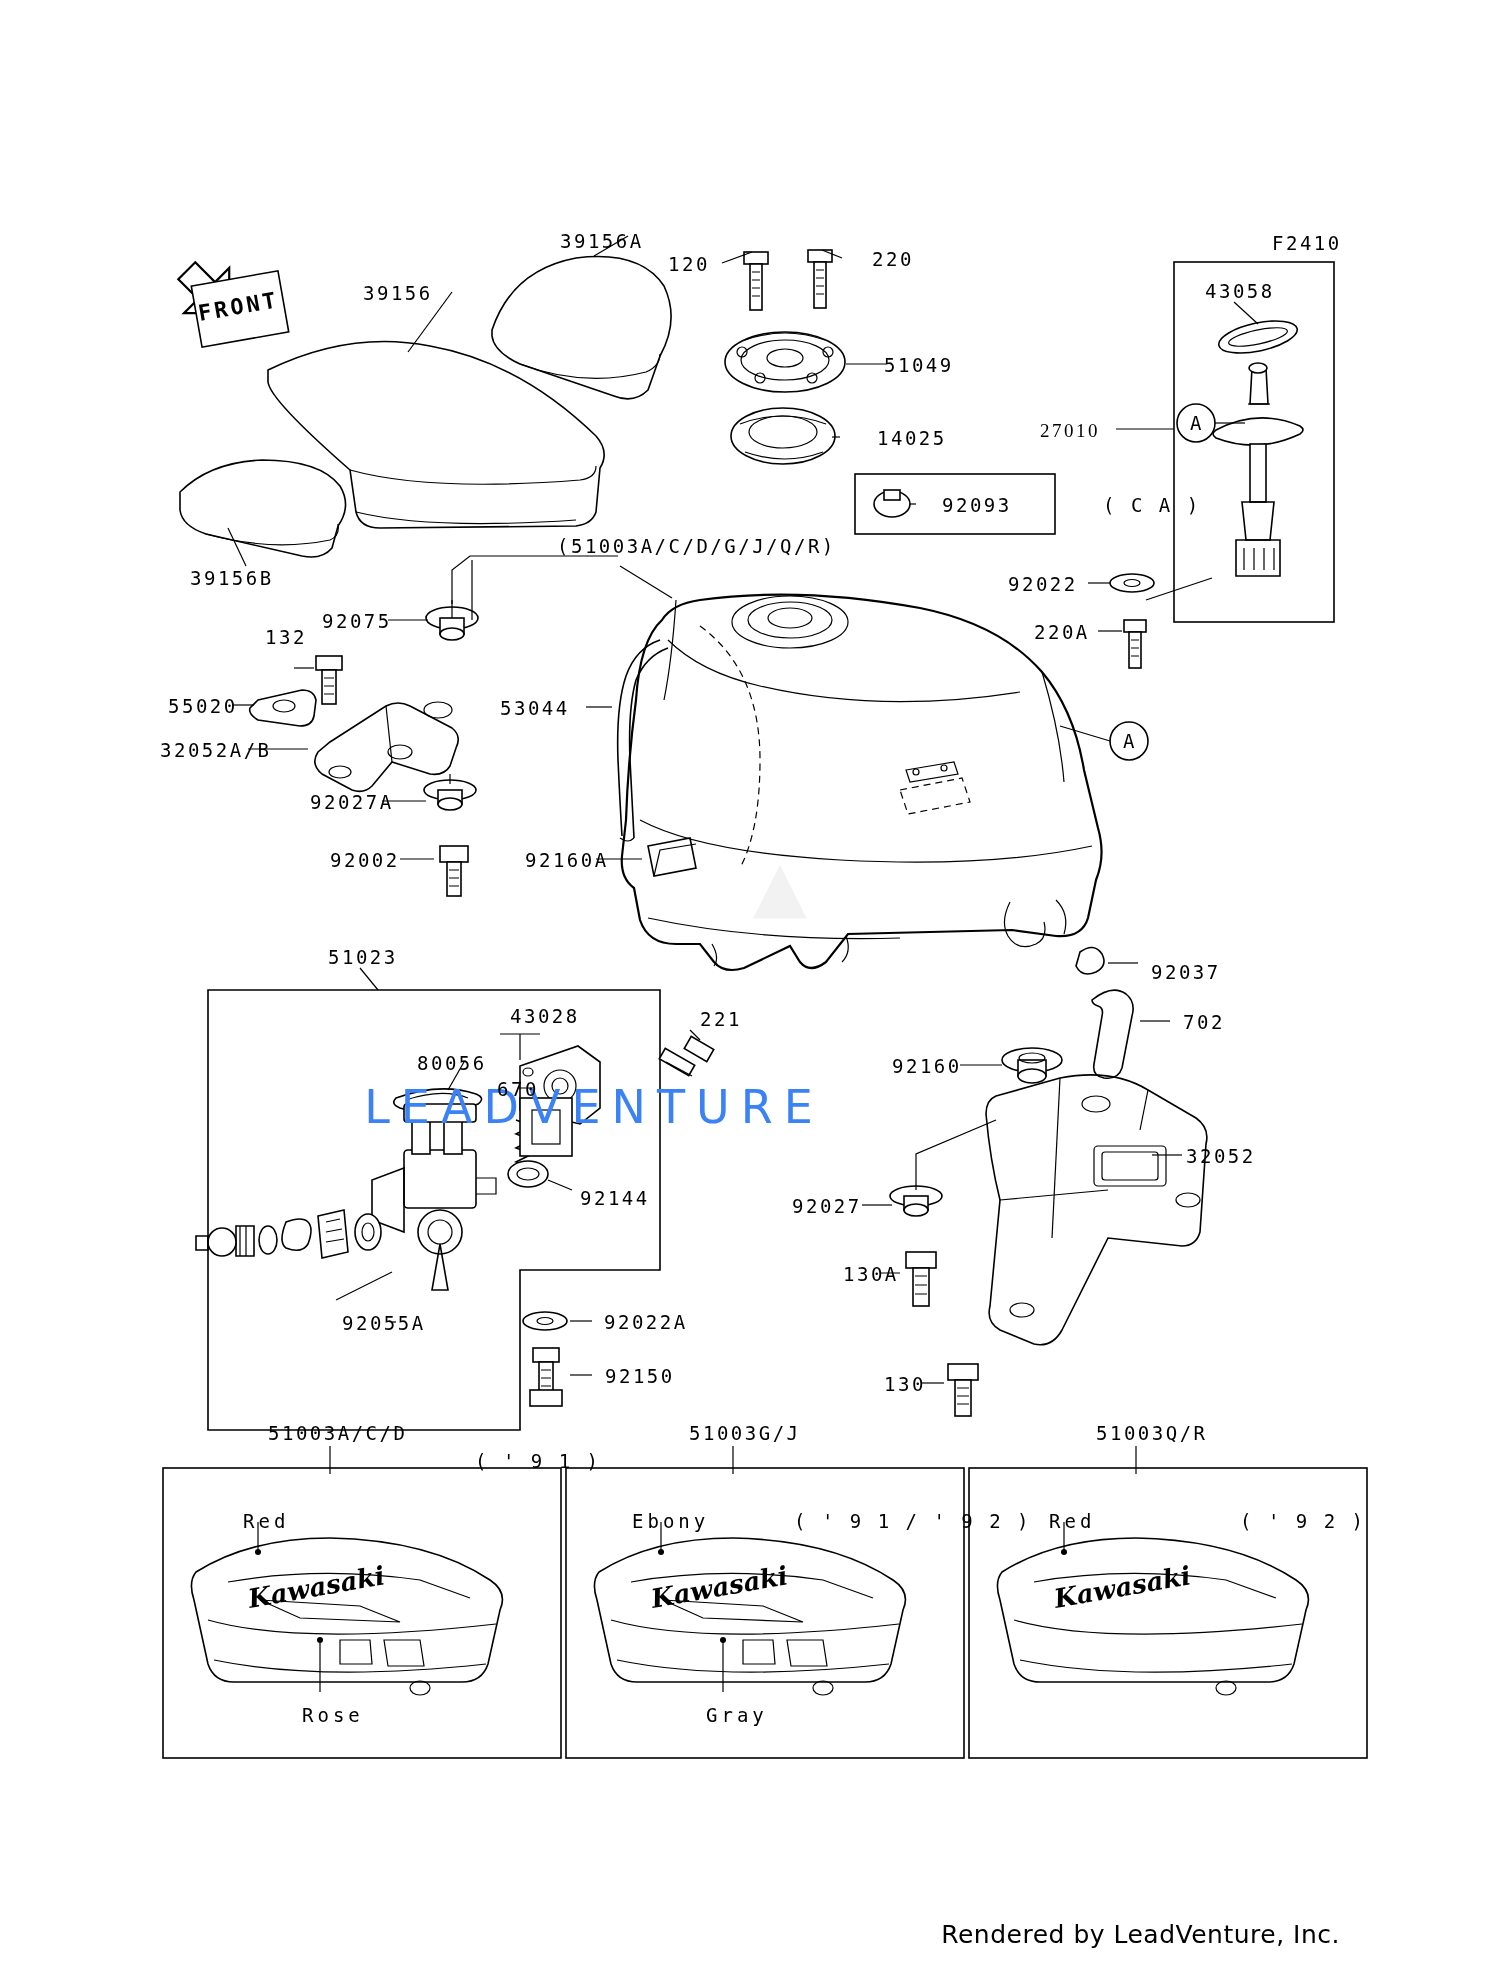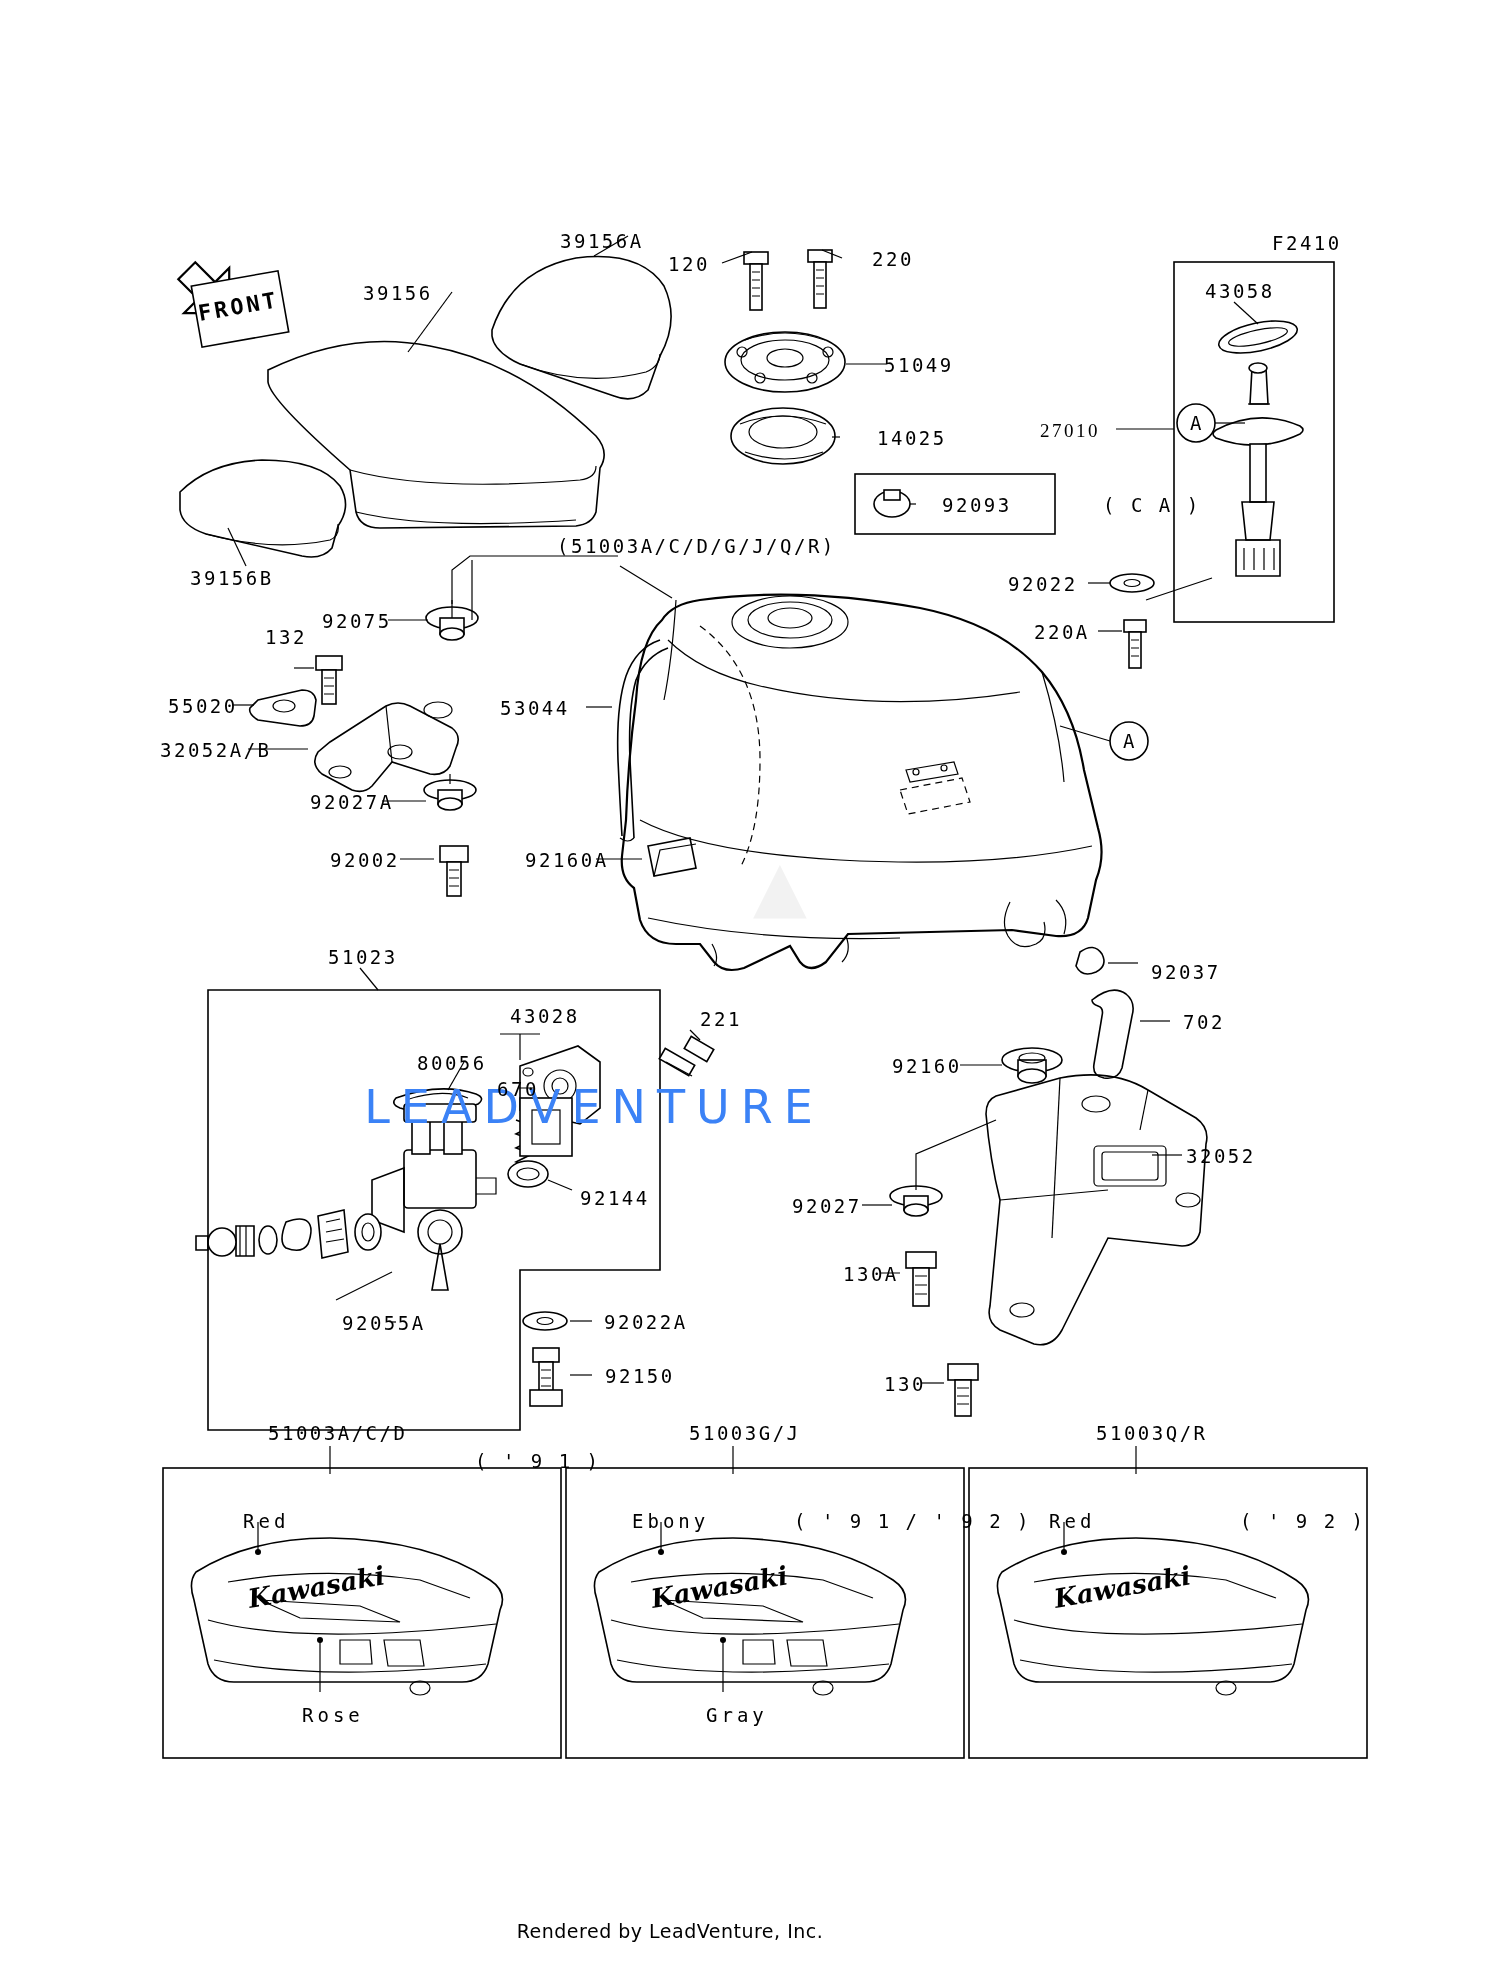--- a/index.html
+++ b/index.html
@@ -29,23 +29,23 @@
     color: #000;
     white-space: nowrap;
     line-height: 1;
   }
   .lbl.big { font-size: 20px; letter-spacing: 3px; }
   .footer {
     position: absolute;
     left: 0;
     top: 1920px;
     width: 1340px;
-    text-align: center;
+    text-align: right;
     font-family: "DejaVu Sans", sans-serif;
-    font-size: 19px;
+    font-size: 25px;
     letter-spacing: 0.5px;
     color: #000;
   }
   .wm {
     position: absolute;
     left: 0;
     top: 1080px;
     width: 1188px;
     text-align: center;
     font-family: "DejaVu Sans", sans-serif;

